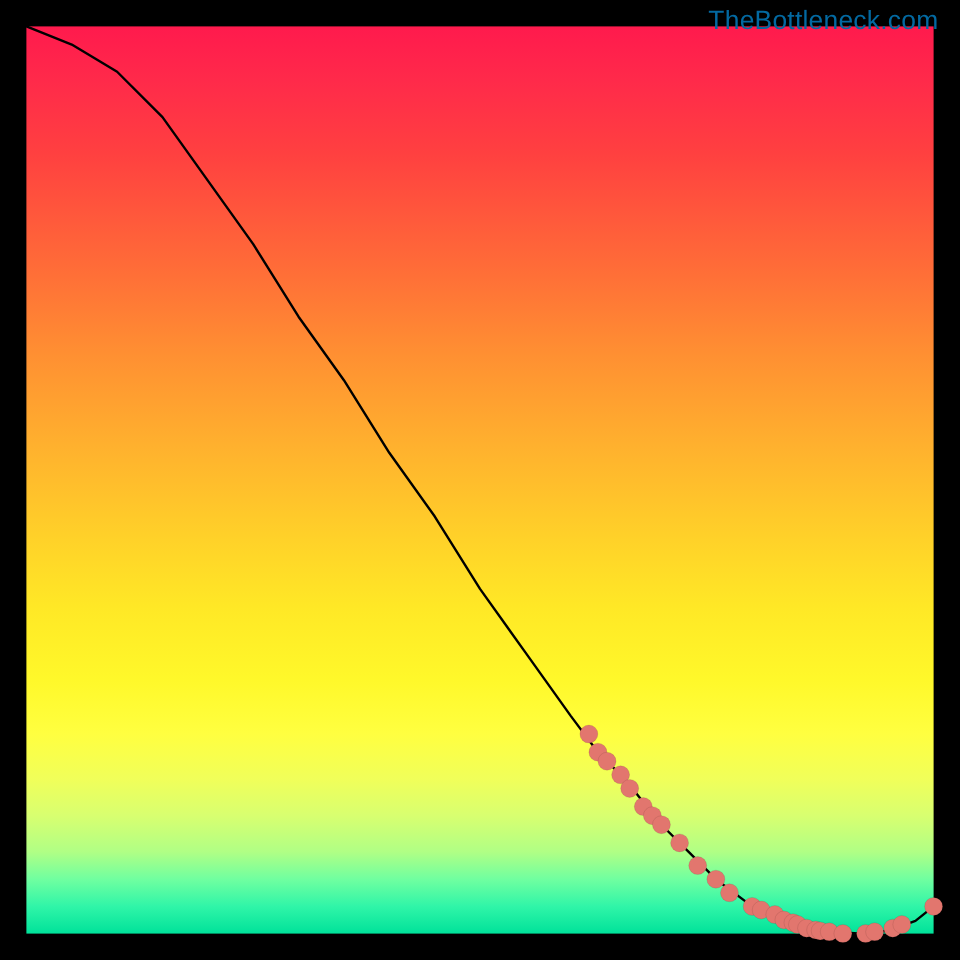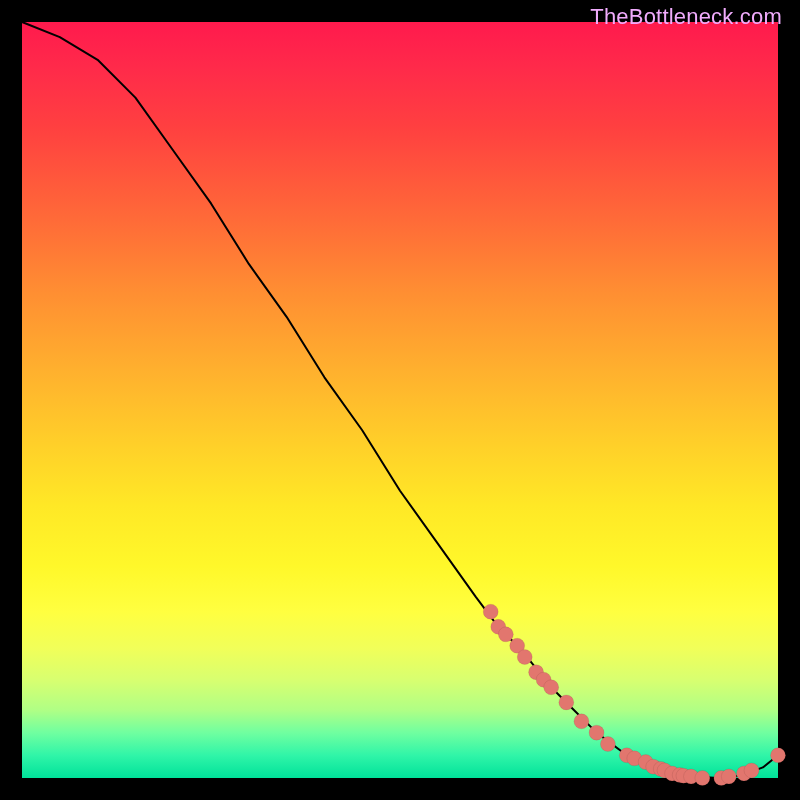--- a/index.html
+++ b/index.html
@@ -14,21 +14,21 @@
   .frame {
     position: relative;
     width: 800px;
     height: 800px;
     background: #000;
   }
   .watermark {
     position: absolute;
     top: 4px;
     right: 18px;
-    color: #f0abfc;
+    color: #0369a1;
     font-size: 22px;
     font-weight: 500;
     letter-spacing: 0.2px;
     z-index: 5;
   }
   .plot {
     position: absolute;
     left: 22px;
     top: 22px;
     width: 756px;

